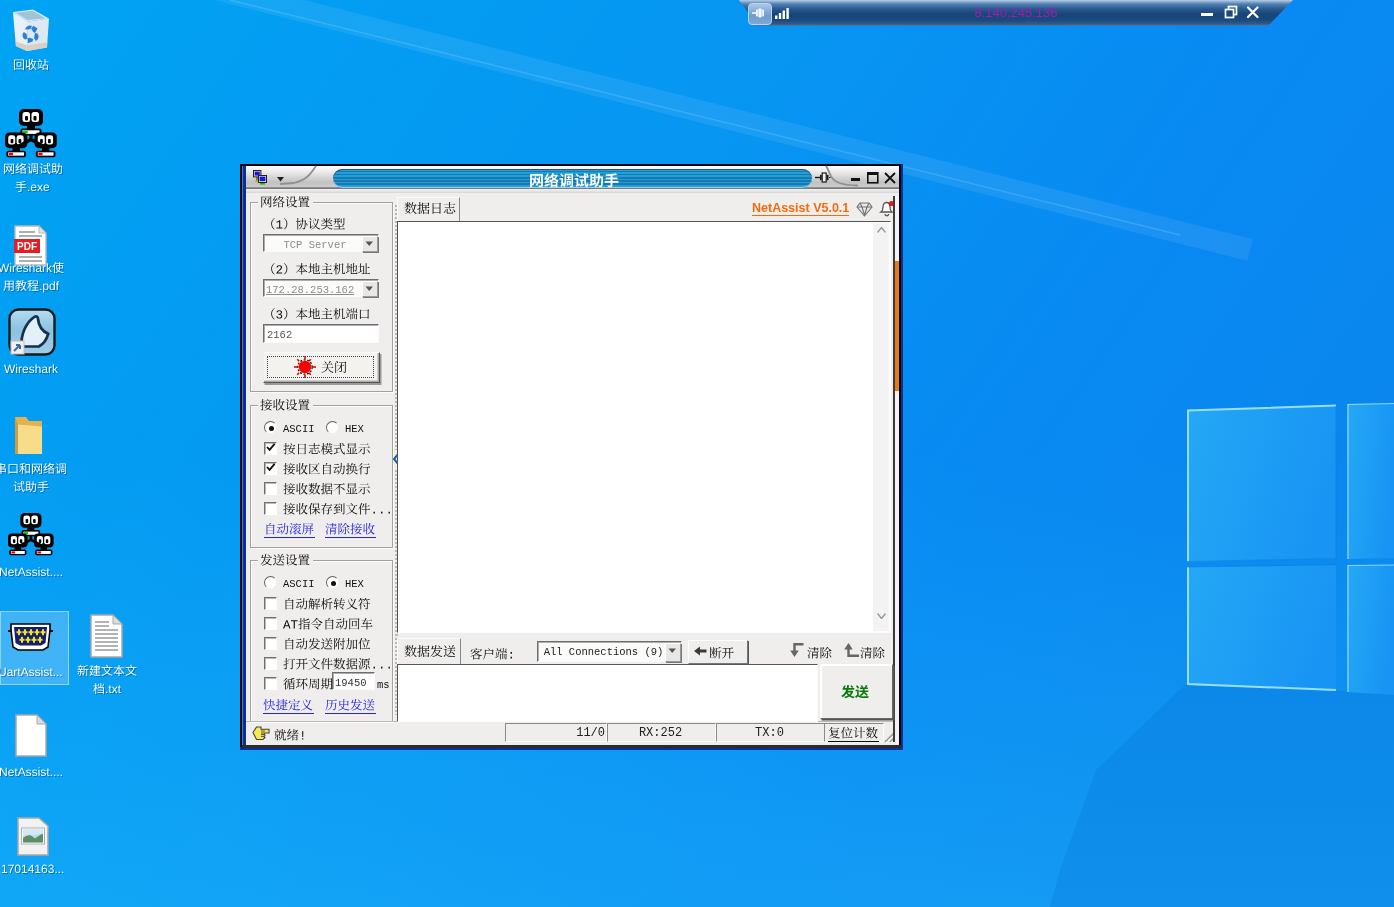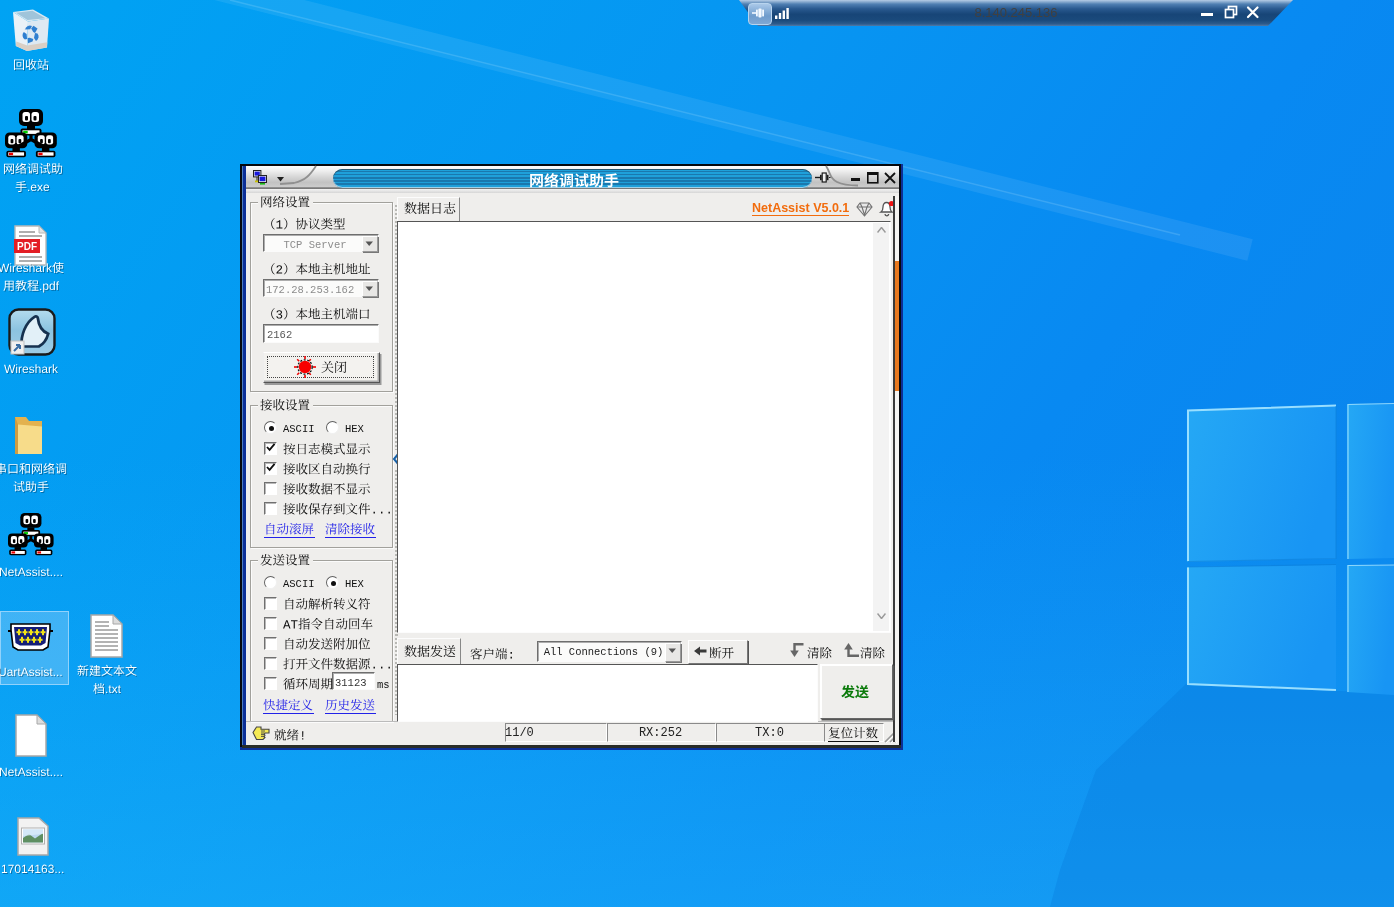--- a/index.html
+++ b/index.html
@@ -708,21 +708,21 @@
 <div class="abs" style="left:775px;top:8px">
     <svg width="15" height="11" viewBox="0 0 15 11">
 <g fill="#fff">
 <rect x="0" y="7.5" width="2.4" height="3.5"></rect>
         <rect x="3.8" y="5" width="2.4" height="6"></rect>
 <rect x="7.6" y="2.5" width="2.4" height="8.5"></rect>
         <rect x="11.4" y="0" width="2.4" height="11"></rect>
 </g>
     </svg>
   </div>
-<div class="abs" style="left:950px;top:5px;width:132px;text-align:center;font:13px 'Liberation Sans';color:#404040">8.140.245.136</div>
+<div class="abs" style="left:950px;top:5px;width:132px;text-align:center;font:13px 'Liberation Sans';color:#a21caf">8.140.245.136</div>
 <div class="abs" style="left:1201px;top:13px;width:12px;height:3px;background:#fff"></div>
 <div class="abs" style="left:1224px;top:5px">
     <svg width="14" height="14" viewBox="0 0 14 14">
 <rect x="4.5" y="1.5" width="8" height="8" fill="none" stroke="#fff" stroke-width="1.7"></rect>
 <rect x="1.5" y="4.5" width="8" height="8" fill="#1c4a7d" stroke="#fff" stroke-width="1.7"></rect>
 </svg>
   </div>
 <div class="abs" style="left:1246px;top:5px">
     <svg width="14" height="14" viewBox="0 0 14 14">
 <path d="M2 2.5 L11.5 12 M11.5 2.5 L2 12" stroke="#fff" stroke-width="2.2" stroke-linecap="round"></path>
@@ -837,21 +837,21 @@
         <use href="#g62" x="260"></use>
         <use href="#g63" x="360"></use>
         <use href="#g64" x="460"></use>
         <use href="#g65" x="560"></use>
         <use href="#g63" x="660"></use>
         <use href="#g66" x="760"></use>
       </g>
     </svg>
   </div>
 <div class="abs" style="left:263px;top:279px;width:114px;height:16px;background:#fbfbfa;border-top:1px solid #6e6e6e;border-left:1px solid #6e6e6e;border-right:1px solid #fbfbfb;border-bottom:1px solid #fbfbfb;box-shadow:inset 1px 1px 0 #adadad"></div>
-<div class="abs" style="left:266px;top:284px;width:98px;font:10.5px 'Liberation Mono';color:#8c8c8c;white-space:nowrap;">172.28.253.162</div>
+<div class="abs" style="left:266px;top:284px;width:98px;font:10.5px 'Liberation Mono';color:#8c8c8c;white-space:nowrap;text-decoration:underline;">172.28.253.162</div>
 <div class="abs" style="left:362px;top:281px;width:14px;height:14px;background:#e8e7e5;border:1px solid #999;border-top-color:#fff;border-left-color:#fff;box-shadow:1px 1px 0 #777"></div>
 <div class="abs" style="left:365px;top:286px">
     <svg width="9" height="6">
       <path d="M0.5 0.5 L8 0.5 L4.2 5 Z" fill="#555"></path>
     </svg>
   </div>
 <div class="abs" style="left:263px;top:306px">
     <svg class="tx" width="108" height="16.2" viewBox="0 0 108 16.2">
       <g transform="translate(0,12.5) scale(0.125)" fill="#101010">
         <use href="#g54" x="0"></use>
@@ -1081,21 +1081,21 @@
     <svg class="tx" width="50.5" height="16.2" viewBox="0 0 50.5 16.2">
       <g transform="translate(0,12.5) scale(0.125)" fill="#101010">
         <use href="#g118" x="0"></use>
         <use href="#g119" x="100"></use>
         <use href="#g120" x="200"></use>
         <use href="#g121" x="300"></use>
       </g>
     </svg>
   </div>
 <div class="abs" style="left:332px;top:672px;width:41px;height:16px;background:#fff;border-top:1px solid #6e6e6e;border-left:1px solid #6e6e6e;border-right:1px solid #fbfbfb;border-bottom:1px solid #fbfbfb;box-shadow:inset 1px 1px 0 #adadad"></div>
-<div class="abs" style="left:335px;top:677px;font:10.5px 'Liberation Mono';color:#333">31123</div>
+<div class="abs" style="left:335px;top:677px;font:10.5px 'Liberation Mono';color:#333">19450</div>
 <div class="abs" style="left:377px;top:679px;font:10.5px 'Liberation Mono';color:#111">ms</div>
 <div class="abs" style="left:263px;top:697px;border-bottom:1px solid #2222e8">
     <svg class="tx" width="50.5" height="16.2" viewBox="0 0 50.5 16.2">
       <g transform="translate(0,12.5) scale(0.125)" fill="#2222e8">
         <use href="#g122" x="0"></use>
         <use href="#g123" x="100"></use>
         <use href="#g124" x="200"></use>
         <use href="#g104" x="300"></use>
       </g>
     </svg>
@@ -1127,21 +1127,21 @@
 <div class="abs" style="left:274px;top:727px">
     <svg class="tx" width="33" height="16.2" viewBox="0 0 33 16.2">
       <g transform="translate(0,12.5) scale(0.125)" fill="#101010">
         <use href="#g127" x="0"></use>
         <use href="#g128" x="100"></use>
         <use href="#g129" x="200"></use>
       </g>
     </svg>
   </div>
 <div class="abs" style="left:505px;top:723px;width:100px;height:17px;border-top:1px solid #8a8a8a;border-left:1px solid #8a8a8a;border-right:1px solid #fff;border-bottom:1px solid #fff"></div>
-<div class="abs" style="left:505px;top:726px;width:100px;text-align:left;font:12px 'Liberation Mono';color:#222">11/0</div>
+<div class="abs" style="left:505px;top:726px;width:100px;text-align:right;font:12px 'Liberation Mono';color:#222">11/0</div>
 <div class="abs" style="left:607px;top:723px;width:107px;height:17px;border-top:1px solid #8a8a8a;border-left:1px solid #8a8a8a;border-right:1px solid #fff;border-bottom:1px solid #fff"></div>
 <div class="abs" style="left:607px;top:726px;width:107px;text-align:center;font:12px 'Liberation Mono';color:#222">RX:252</div>
 <div class="abs" style="left:716px;top:723px;width:107px;height:17px;border-top:1px solid #8a8a8a;border-left:1px solid #8a8a8a;border-right:1px solid #fff;border-bottom:1px solid #fff"></div>
 <div class="abs" style="left:716px;top:726px;width:107px;text-align:center;font:12px 'Liberation Mono';color:#222">TX:0</div>
 <div class="abs" style="left:824px;top:723px;width:58px;height:17px;border-top:1px solid #8a8a8a;border-left:1px solid #8a8a8a;border-right:1px solid #fff;border-bottom:1px solid #fff"></div>
 <div class="abs" style="left:828px;top:725px;border-bottom:1px solid #111">
     <svg class="tx" width="50.5" height="16.2" viewBox="0 0 50.5 16.2">
       <g transform="translate(0,12.5) scale(0.125)" fill="#101010">
         <use href="#g130" x="0"></use>
         <use href="#g114" x="100"></use>

